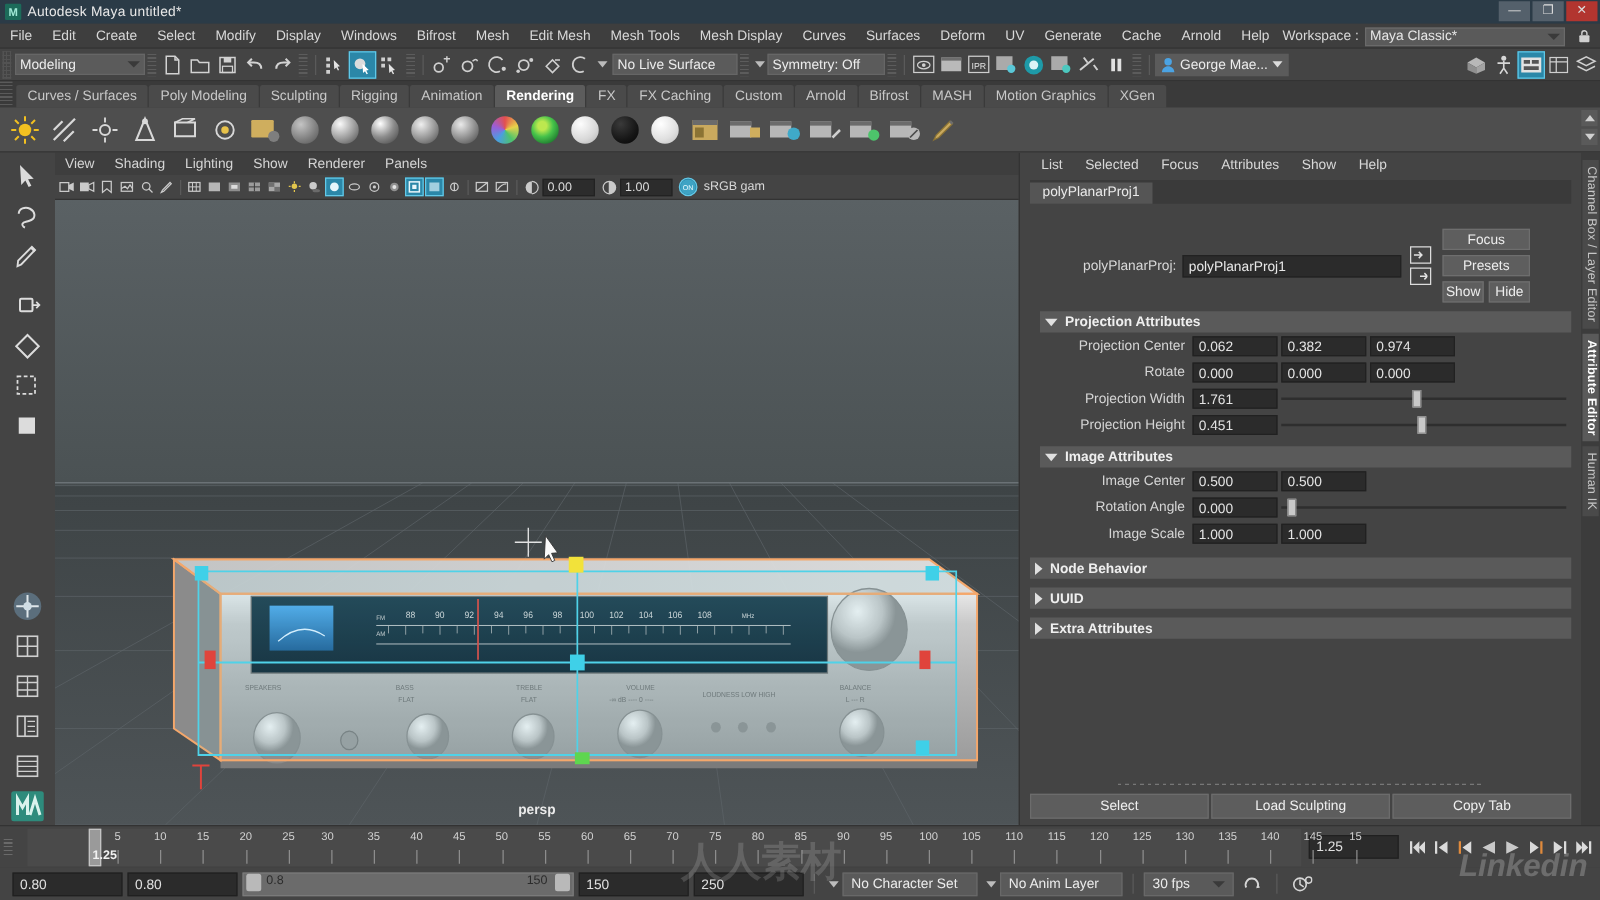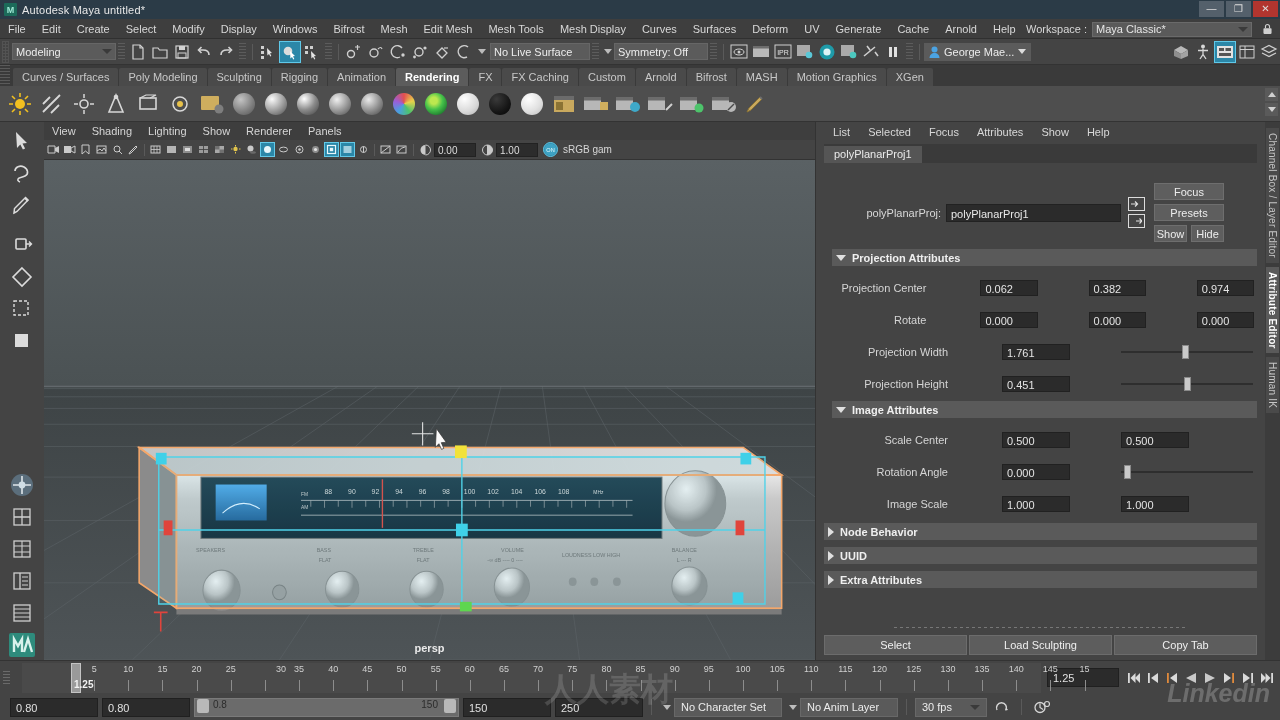--- a/index.html
+++ b/index.html
@@ -108,21 +108,21 @@
   .rsidebtns { display:flex;flex-direction:column;gap:4px;margin-left:9px;}
   .rbtn { width:70px;height:17px;background:#5e5e5e;border:1px solid #6e6e6e;font-size:11px;
           color:#ededed;display:flex;align-items:center;justify-content:center;}
   .rbtn.half { width:33px; }
   .frameheader { height:17px;background:#5a5a5a;display:flex;align-items:center;margin-top:7px;
                  font-size:11px;font-weight:bold;color:#efefef;padding-left:4px;}
   .frameheader.indent { margin-left:8px; }
   .tri { width:0;height:0;margin-right:6px;}
   .tri.down { border-left:5px solid transparent;border-right:5px solid transparent;border-top:6px solid #e0e0e0;}
   .tri.right { border-top:5px solid transparent;border-bottom:5px solid transparent;border-left:6px solid #e0e0e0;}
-  .attrrow { display:flex;align-items:center;height:20px;margin-top:12px;gap:48px;}
+  .attrrow { display:flex;align-items:center;height:20px;margin-top:1px;}
   .attrlabel { width:130px;text-align:right;font-size:11px;color:#d5d5d5;padding-right:6px;}
   .attrfield { width:68px;height:16px;background:#2b2b2b;border:1px solid #212121;color:#e4e4e4;
                font-size:11px;line-height:16px;padding-left:4px;margin-right:3px;}
   .slider { flex:1 1 auto;height:16px;position:relative;margin-right:4px;}
   .slider .track { position:absolute;top:7px;left:0;right:0;height:2px;background:#2e2e2e;}
   .slider .knob { position:absolute;top:1px;width:7px;height:14px;background:#c9c9c9;border:1px solid #8a8a8a;}
   .aefooter { flex:0 0 auto;padding:0 8px 5px 8px;}
   .dashline { height:8px;margin:0 70px;
      background:repeating-linear-gradient(to right,#777 0 3px,transparent 3px 6px);
      background-size:100% 1px;background-repeat:no-repeat;background-position:0 4px;}
@@ -1109,21 +1109,21 @@
             <div class="knob" style="left:48%;"></div>
           </div>
         </div>
 
         <div class="frameheader indent">
           <span class="tri down"></span>
           <span>Image Attributes</span>
         </div>
 
         <div class="attrrow">
-          <div class="attrlabel">Scale Center</div>
+          <div class="attrlabel">Image Center</div>
           <div class="attrfield">0.500</div>
           <div class="attrfield">0.500</div>
         </div>
 
         <div class="attrrow">
           <div class="attrlabel">Rotation Angle</div>
           <div class="attrfield">0.000</div>
           <div class="slider">
             <div class="track"></div>
             <div class="knob" style="left:2%;"></div>
@@ -1177,21 +1177,21 @@
           <div class="ticklabel" style="left: 72.1503px;">5</div>
           <div class="tick" style="left: 106.301px;"></div>
           <div class="ticklabel" style="left: 106.301px;">10</div>
           <div class="tick" style="left: 140.451px;"></div>
           <div class="ticklabel" style="left: 140.451px;">15</div>
           <div class="tick" style="left: 174.601px;"></div>
           <div class="ticklabel" style="left: 174.601px;">20</div>
           <div class="tick" style="left: 208.752px;"></div>
           <div class="ticklabel" style="left: 208.752px;">25</div>
           <div class="tick" style="left: 242.902px;"></div>
-          <div class="ticklabel" style="left: 259px;">30</div>
+          <div class="ticklabel" style="left: 240px;">30</div>
           <div class="tick" style="left: 277.052px;"></div>
           <div class="ticklabel" style="left: 277.052px;">35</div>
           <div class="tick" style="left: 311.203px;"></div>
           <div class="ticklabel" style="left: 311.203px;">40</div>
           <div class="tick" style="left: 345.353px;"></div>
           <div class="ticklabel" style="left: 345.353px;">45</div>
           <div class="tick" style="left: 379.503px;"></div>
           <div class="ticklabel" style="left: 379.503px;">50</div>
           <div class="tick" style="left: 413.654px;"></div>
           <div class="ticklabel" style="left: 413.654px;">55</div>

